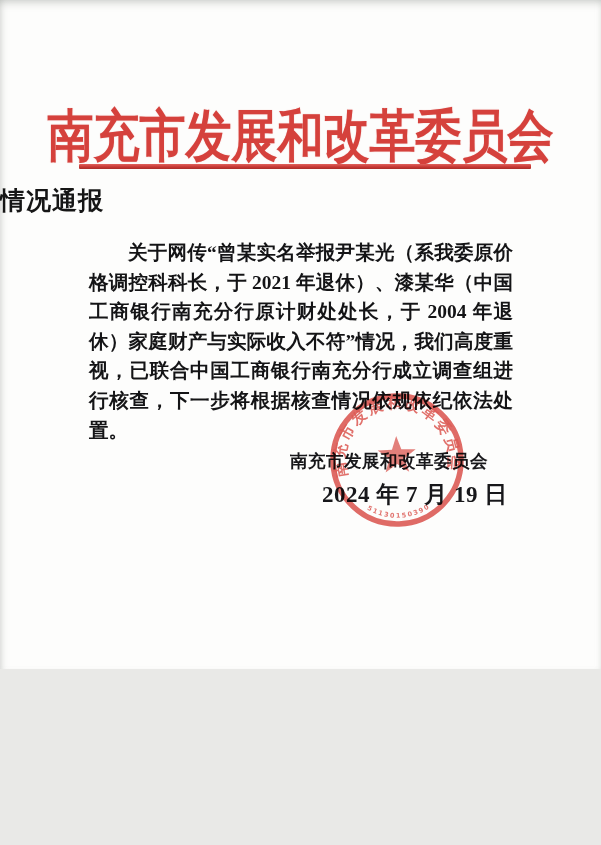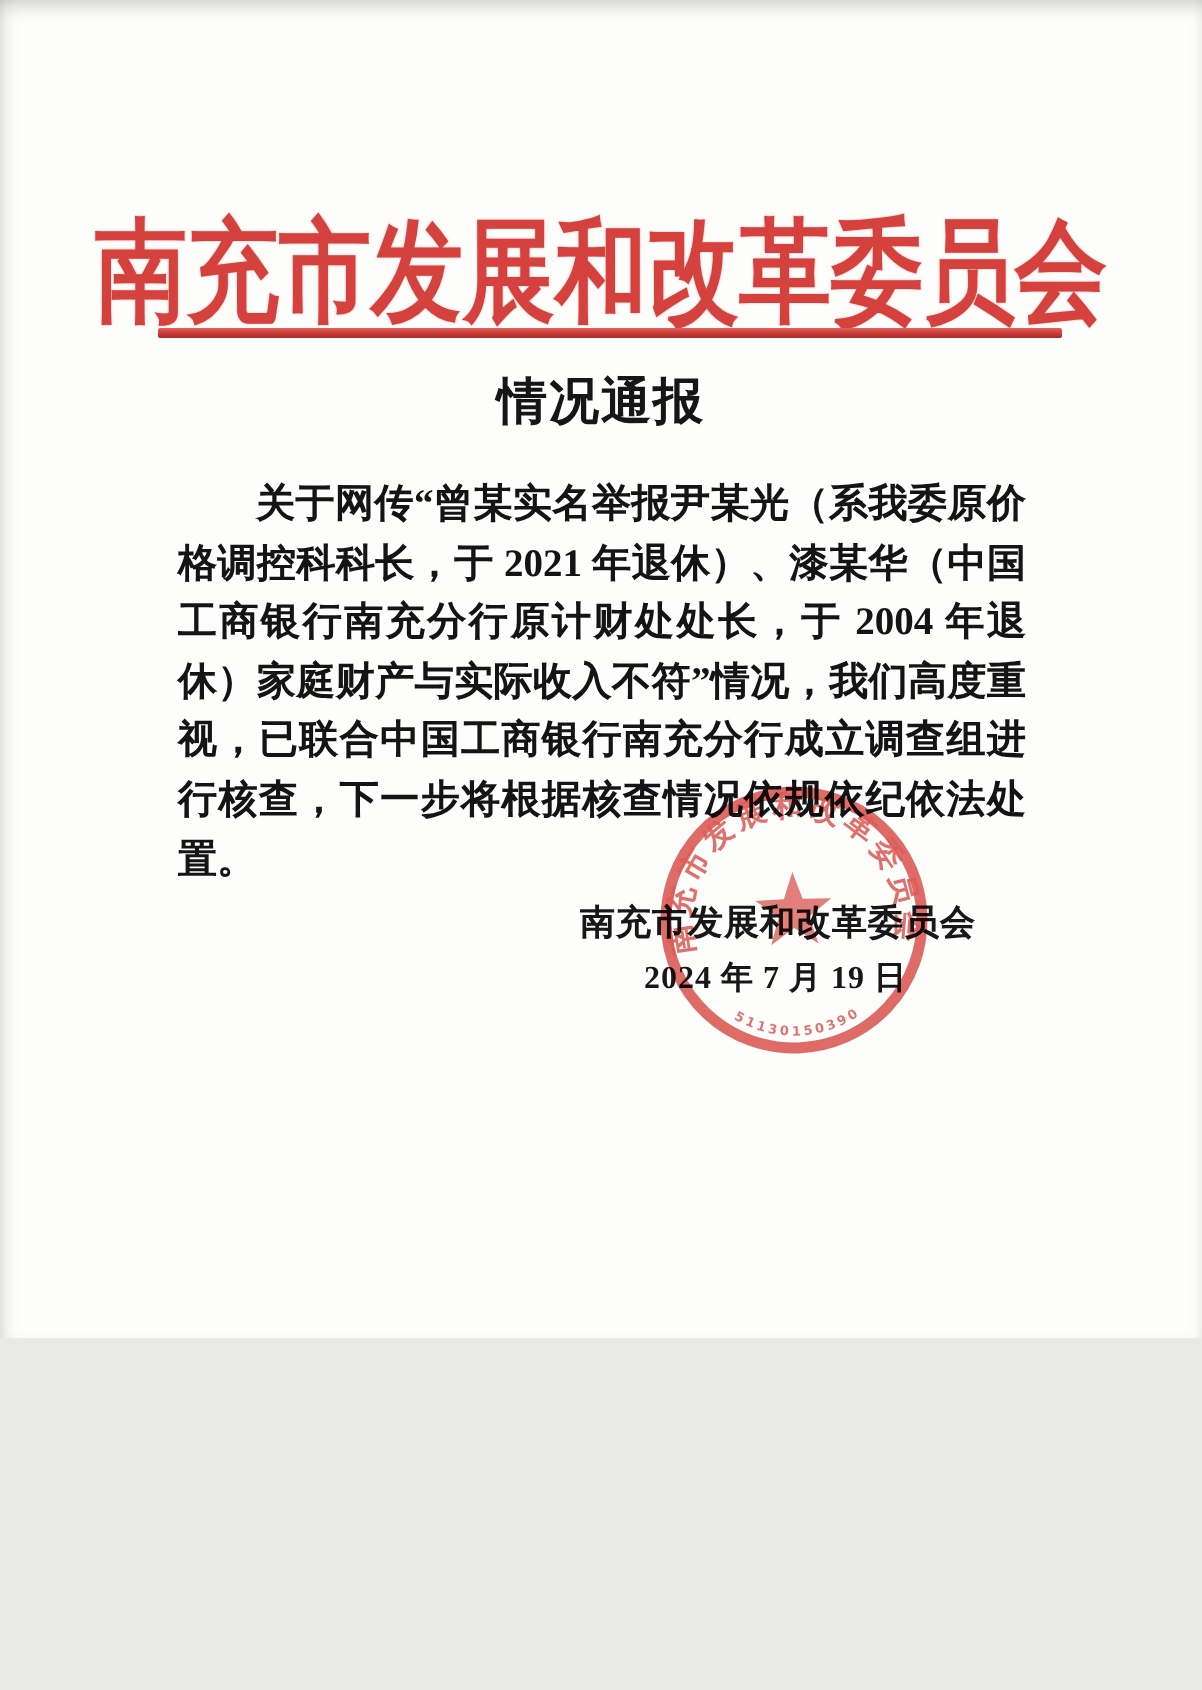--- a/index.html
+++ b/index.html
@@ -32,38 +32,38 @@
   }
   .rule{
     position:absolute;left:79px;width:452px;
     background:linear-gradient(180deg,#e0625c 0%,var(--rule-red) 55%,#a82c28 100%);
     border-radius:1px;
   }
   .rule-top{top:164px;height:5px;}
   .rule-bottom{top:751px;height:4px;}
   .doc-title{
     position:absolute;top:184px;left:0;right:0;margin:0;
-    text-align:center;
+    text-align:left;
     font-size:25px;font-weight:bold;color:#161616;
     letter-spacing:1px;
   }
   .body-text{
     position:absolute;top:238px;left:89px;width:424px;margin:0;
     font-size:19.5px;line-height:29.6px;font-weight:700;
     text-align:justify;text-indent:2em;
     color:#141416;
   }
   .signature{
     position:absolute;top:449px;left:290px;
     font-size:17.5px;font-weight:bold;letter-spacing:.5px;
     white-space:nowrap;color:#17171a;
   }
   .sig-date{
     position:absolute;top:479px;left:322px;
-    font-size:16px;font-weight:bold;letter-spacing:.5px;
+    font-size:23px;font-weight:bold;letter-spacing:.5px;
     white-space:nowrap;color:#17171a;
   }
   .seal{
     position:absolute;left:327px;top:390px;
     width:140px;height:140px;
     mix-blend-mode:multiply;
     opacity:.88;
     transform:rotate(-2deg);
   }
   .seal-ring{fill:none;stroke:var(--seal-red);stroke-width:5.5;stroke-opacity:.9;}

